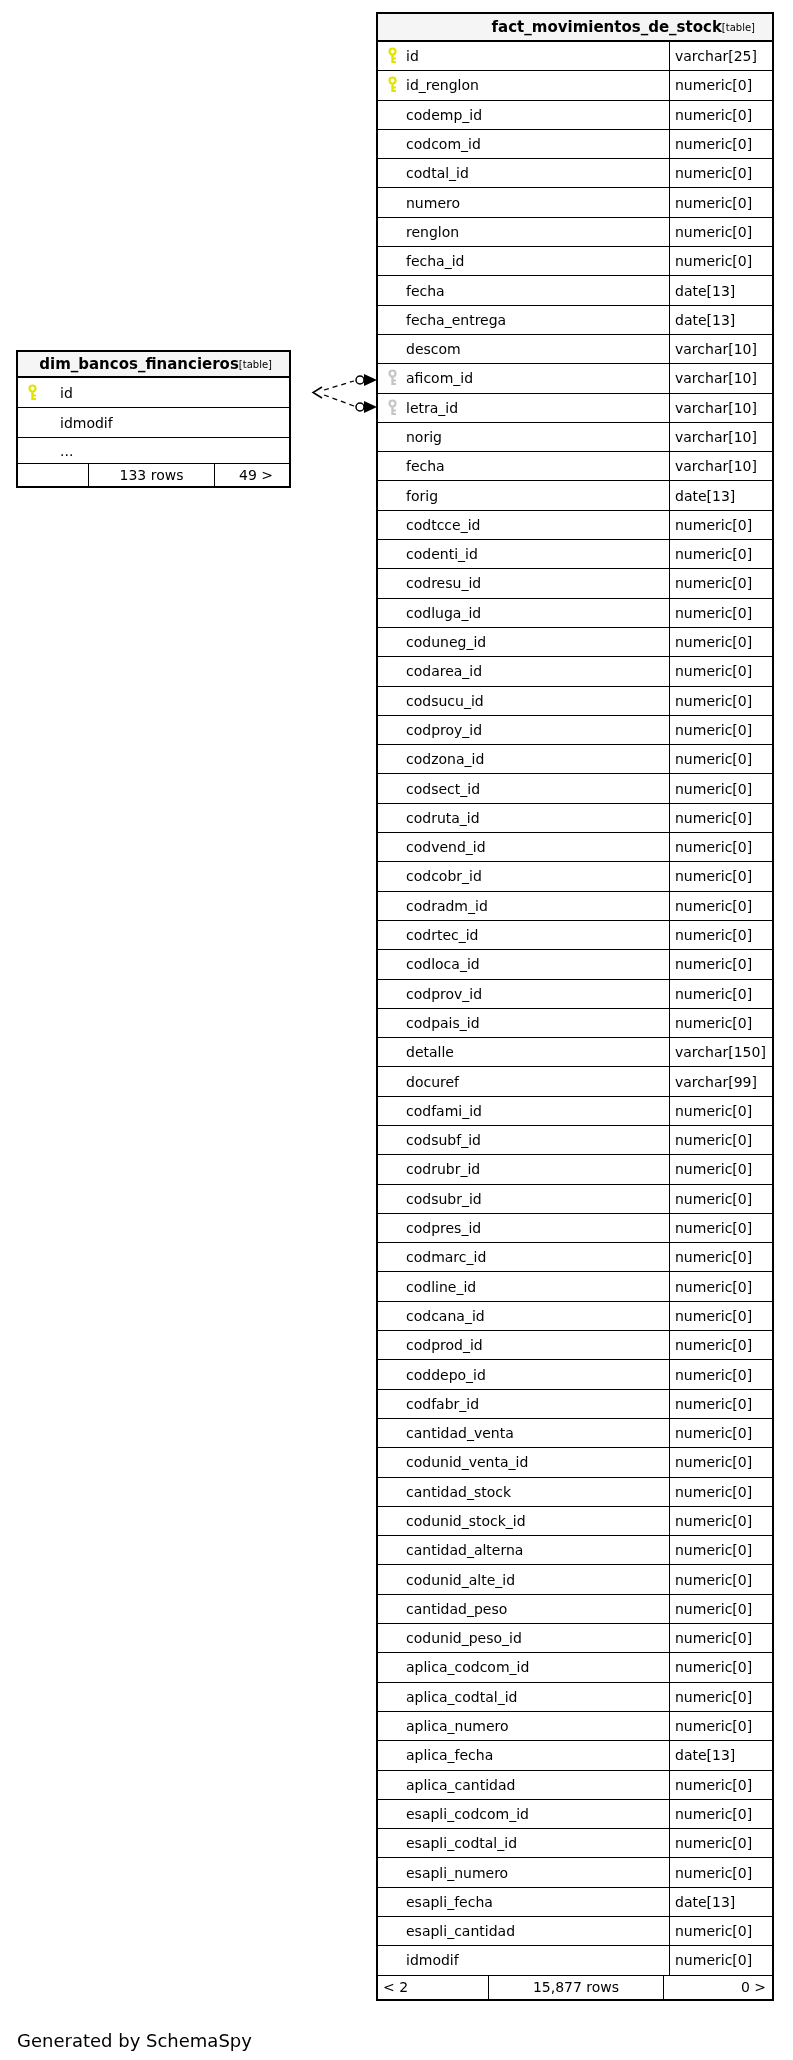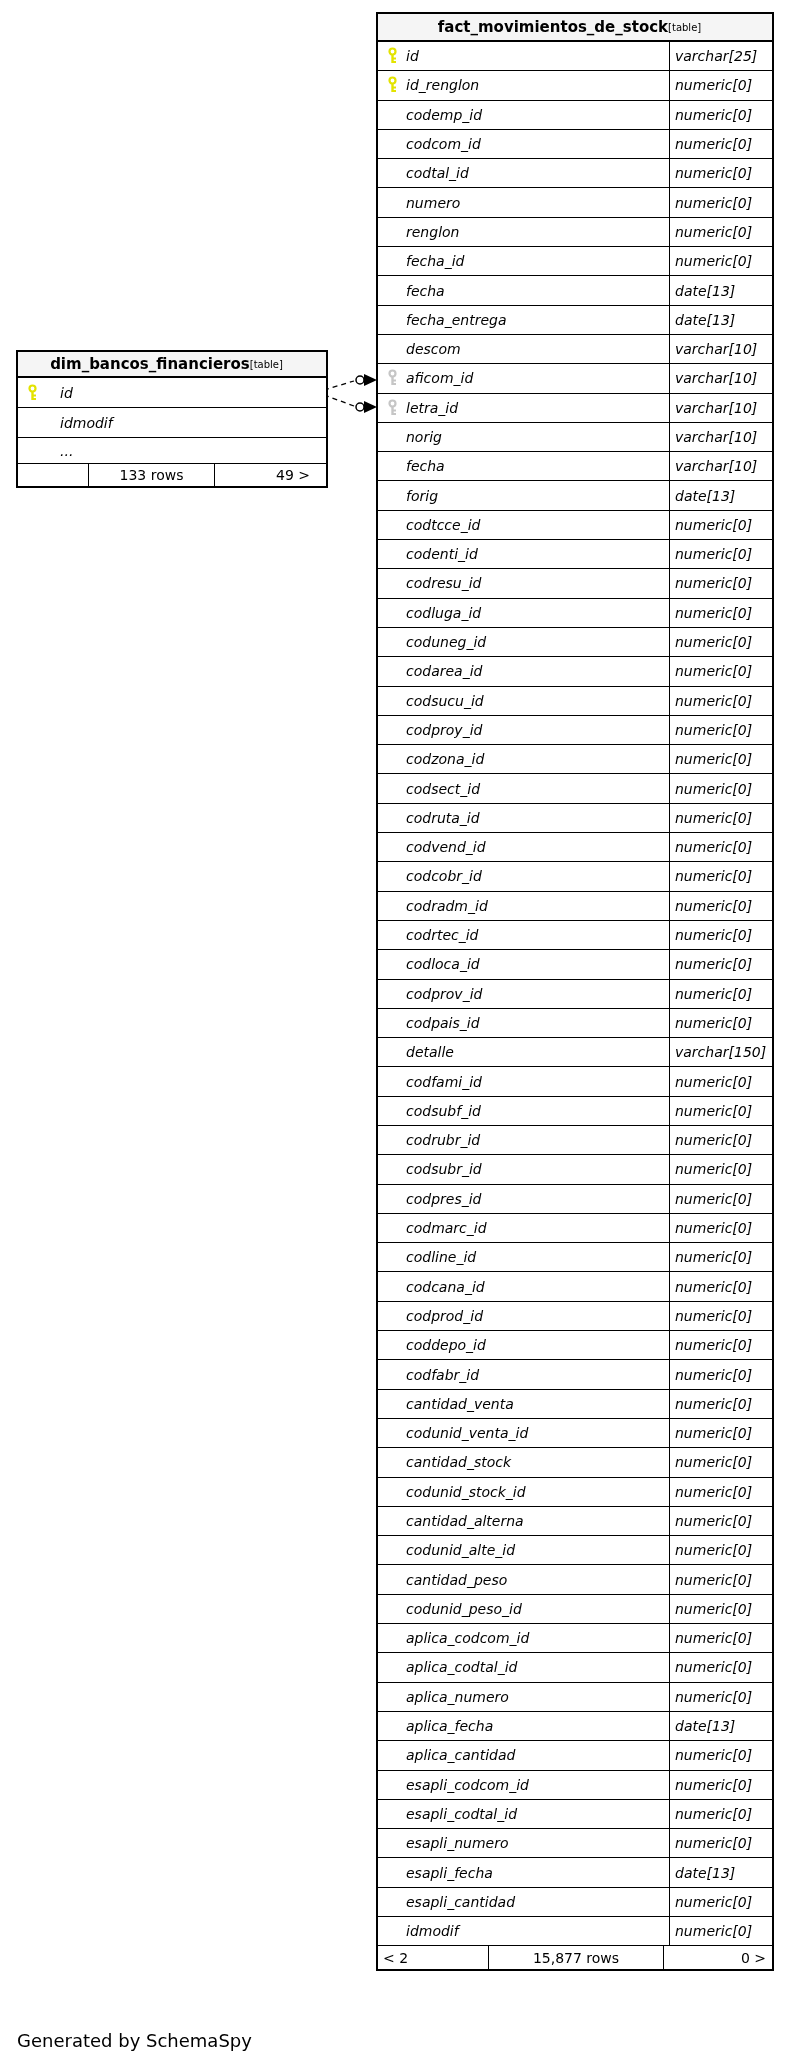--- a/index.html
+++ b/index.html
@@ -3,34 +3,34 @@
 <meta charset="utf-8">
 <style>
   html,body { margin:0; padding:0; background:#fff; }
   .canvas {
     position:relative; width:793px; height:2060px; background:#ffffff;
     font-family:"DejaVu Sans", "Liberation Sans", sans-serif; color:#000;
   }
 
   
   .tbl { position:absolute; background:#fff; border:2px solid #000; box-sizing:border-box; }
-  #table-left  { left:16px;  top:350px; width:312px; }
+  #table-left  { left:16px;  top:350px; width:275px; }
   #table-right { left:376px; top:12px;  width:398px; }
 
   .tbl-head {
     background:#f5f5f5; border-bottom:2px solid #000;
-    display:flex; justify-content:center; align-items:center;
+    display:flex; justify-content:flex-end; align-items:center;
     padding:0 17px 0 6px; box-sizing:border-box;
     font-weight:bold; font-size:15px;
   }
   #table-left  .tbl-head { height:26px; }
   #table-right .tbl-head { height:28px; }
   .tbl-badge { font-weight:normal; font-size:10px; }
 
-  .tbl-body { display:block;font-style:italic; }
+  .tbl-body { display:block; }
   .row {
     position:relative; display:flex; align-items:stretch;
     border-bottom:1.5px solid #000; box-sizing:border-box; background:#fff;
   }
   #table-left  .row { height:30px; }
   #table-right .row { height:29.3px; }
   #table-left  .row.ellipsis-row { height:26px; }
 
   .key-slot { position:absolute; left:8px; top:50%; transform:translateY(-50%); width:13px; height:18px; }
   .key-slot svg { display:block; width:13px; height:18px; }
@@ -322,20 +322,25 @@
     <span class="col-name">codpais_id</span>
     <span class="col-type">numeric[0]</span>
   </div>
         <div class="row">
     <span class="key-slot"></span>
     <span class="col-name">detalle</span>
     <span class="col-type">varchar[150]</span>
   </div>
         <div class="row">
     <span class="key-slot"></span>
+    <span class="col-name">docuref</span>
+    <span class="col-type">varchar[99]</span>
+  </div>
+        <div class="row">
+    <span class="key-slot"></span>
     <span class="col-name">codfami_id</span>
     <span class="col-type">numeric[0]</span>
   </div>
         <div class="row">
     <span class="key-slot"></span>
     <span class="col-name">codsubf_id</span>
     <span class="col-type">numeric[0]</span>
   </div>
         <div class="row">
     <span class="key-slot"></span>

